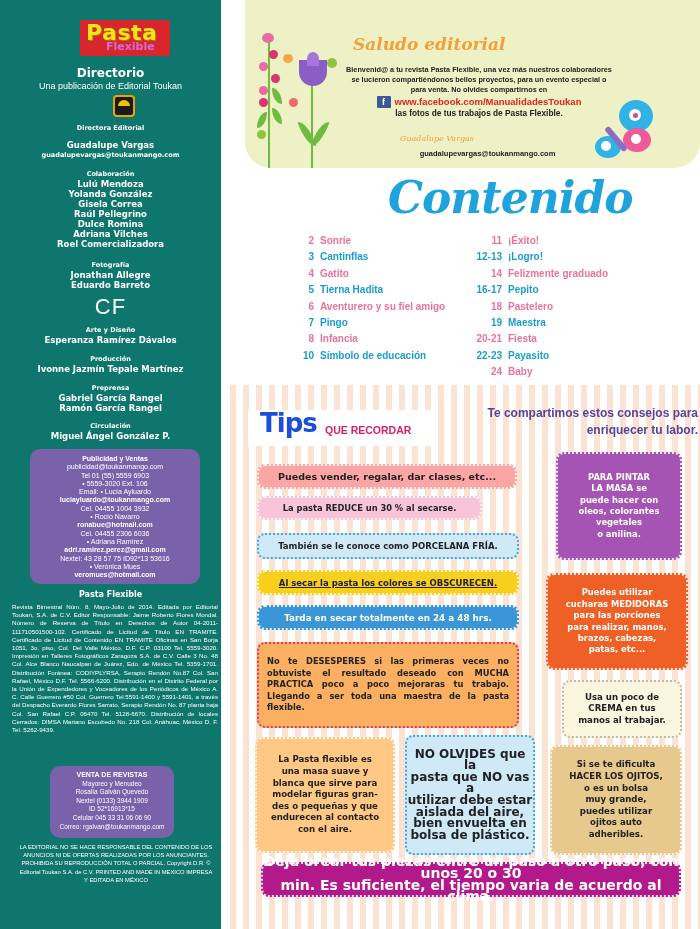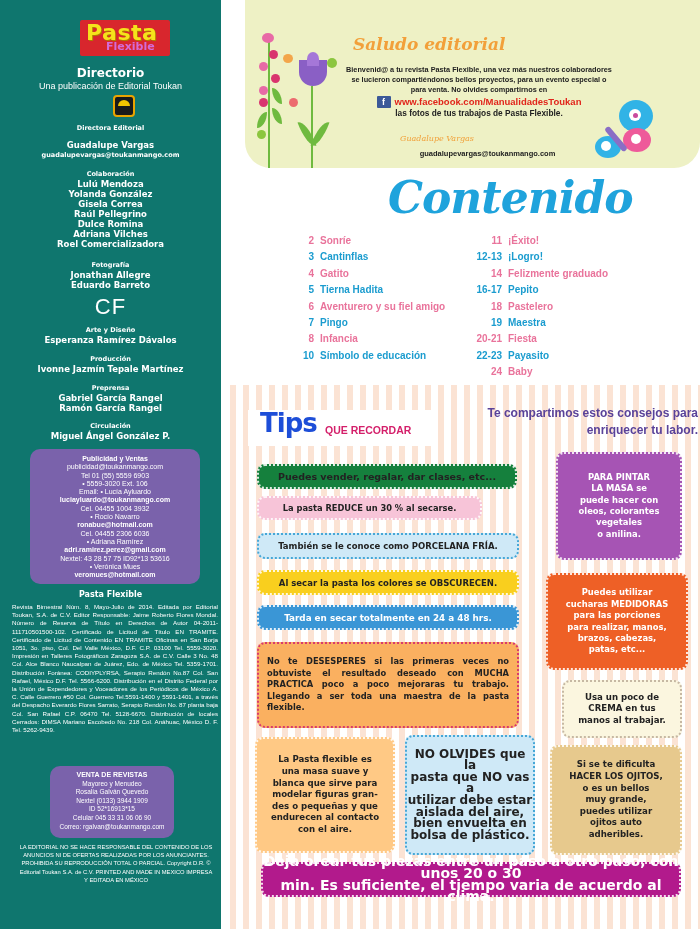--- a/index.html
+++ b/index.html
@@ -107,24 +107,24 @@
     position: absolute; left: 440px; top: 405px; width: 258px; text-align: right;
     font: 700 12px "Liberation Sans", sans-serif; color: #5a4299; line-height: 17px;
   }
 
   .tip {
     position: absolute; border-radius: 8px; text-align: center; color: #222;
     font: 700 8.6px "DejaVu Sans", sans-serif; display: flex; align-items: center; justify-content: center;
     border: 2px dotted rgba(255,255,255,0.85);
   }
   .tip.white { color: #fff; }
-  .t1 { left: 257px; top: 464px; width: 260px; height: 25px; background: #15803d; font-size: 9.5px; }
+  .t1 { left: 257px; top: 464px; width: 260px; height: 25px; background: #fca5a5; font-size: 9.5px; }
   .t2 { left: 257px; top: 496px; width: 225px; height: 24px; background: #f7c4d8; font-size: 8.3px; }
   .t3 { left: 257px; top: 533px; width: 262px; height: 26px; background: #cfe9f7; border: 2px dotted #46a7d7; font-size: 8.5px; }
-  .t4 { left: 257px; top: 570px; width: 262px; height: 25px; background: #f9cf1e; font-size: 8.5px; }
+  .t4 { left: 257px; top: 570px; width: 262px; height: 25px; background: #f9cf1e; font-size: 8.5px; text-decoration: underline; }
   .t5 { left: 257px; top: 605px; width: 262px; height: 25px; background: #3a96d6; font-size: 8.8px; }
   .t6 { left: 257px; top: 642px; width: 262px; height: 86px; background: #fab060; border: 2px dotted #d83a6d;
         text-align: justify; justify-content: flex-start; padding: 0 8px; font-size: 8.3px; line-height: 11.5px; }
   .t7 { left: 556px; top: 452px; width: 126px; height: 108px; background: #a654b4; font-size: 8.4px; line-height: 11.4px; }
   .t8 { left: 546px; top: 573px; width: 142px; height: 97px; background: #ee6026; font-size: 8.4px; line-height: 11.4px; }
   .t9 { left: 562px; top: 680px; width: 120px; height: 58px; background: #fbf6df; border: 2px dotted #c6b8a3; font-size: 8.6px; line-height: 11.5px; }
   .t10 { left: 255px; top: 737px; width: 140px; height: 116px; background: #ffc985; font-size: 8.6px; line-height: 11.6px; }
   .t11 { left: 405px; top: 735px; width: 130px; height: 120px; background: #cfe9f7; border: 2px dotted #46a7d7; font-size: 12px; line-height: 11.6px; }
   .t12 { left: 550px; top: 745px; width: 132px; height: 110px; background: #e7c98d; font-size: 8.6px; line-height: 11.6px; }
   .t13 { left: 261px; top: 862px; width: 420px; height: 35px; background: #b21a8c; font-size: 14px; line-height: 11.6px; }
@@ -413,21 +413,21 @@
       <span>utilizar debe estar</span>
     <span>aislada del aire,</span>
       <span>bien envuelta en</span>
       <span>bolsa de plástico.</span>
   </div>
 </div>
 <div class="tip t12">
   <div>
     <span>Si se te dificulta</span>
       <span>HACER LOS OJITOS,</span>
-      <span>o es un bellos</span>
+      <span>o es un bolsa</span>
     <span>muy grande,</span>
       <span>puedes utilizar</span>
       <span>ojitos auto</span>
     <span>adheribles.</span>
   </div>
 </div>
 <div class="tip t13 white">
   <div>
       <span>Deja orear tus piezas entre un paso a otro paso, con unos 20 o 30</span>
       <span>min. Es suficiente, el tiempo varia de acuerdo al clima.</span>

